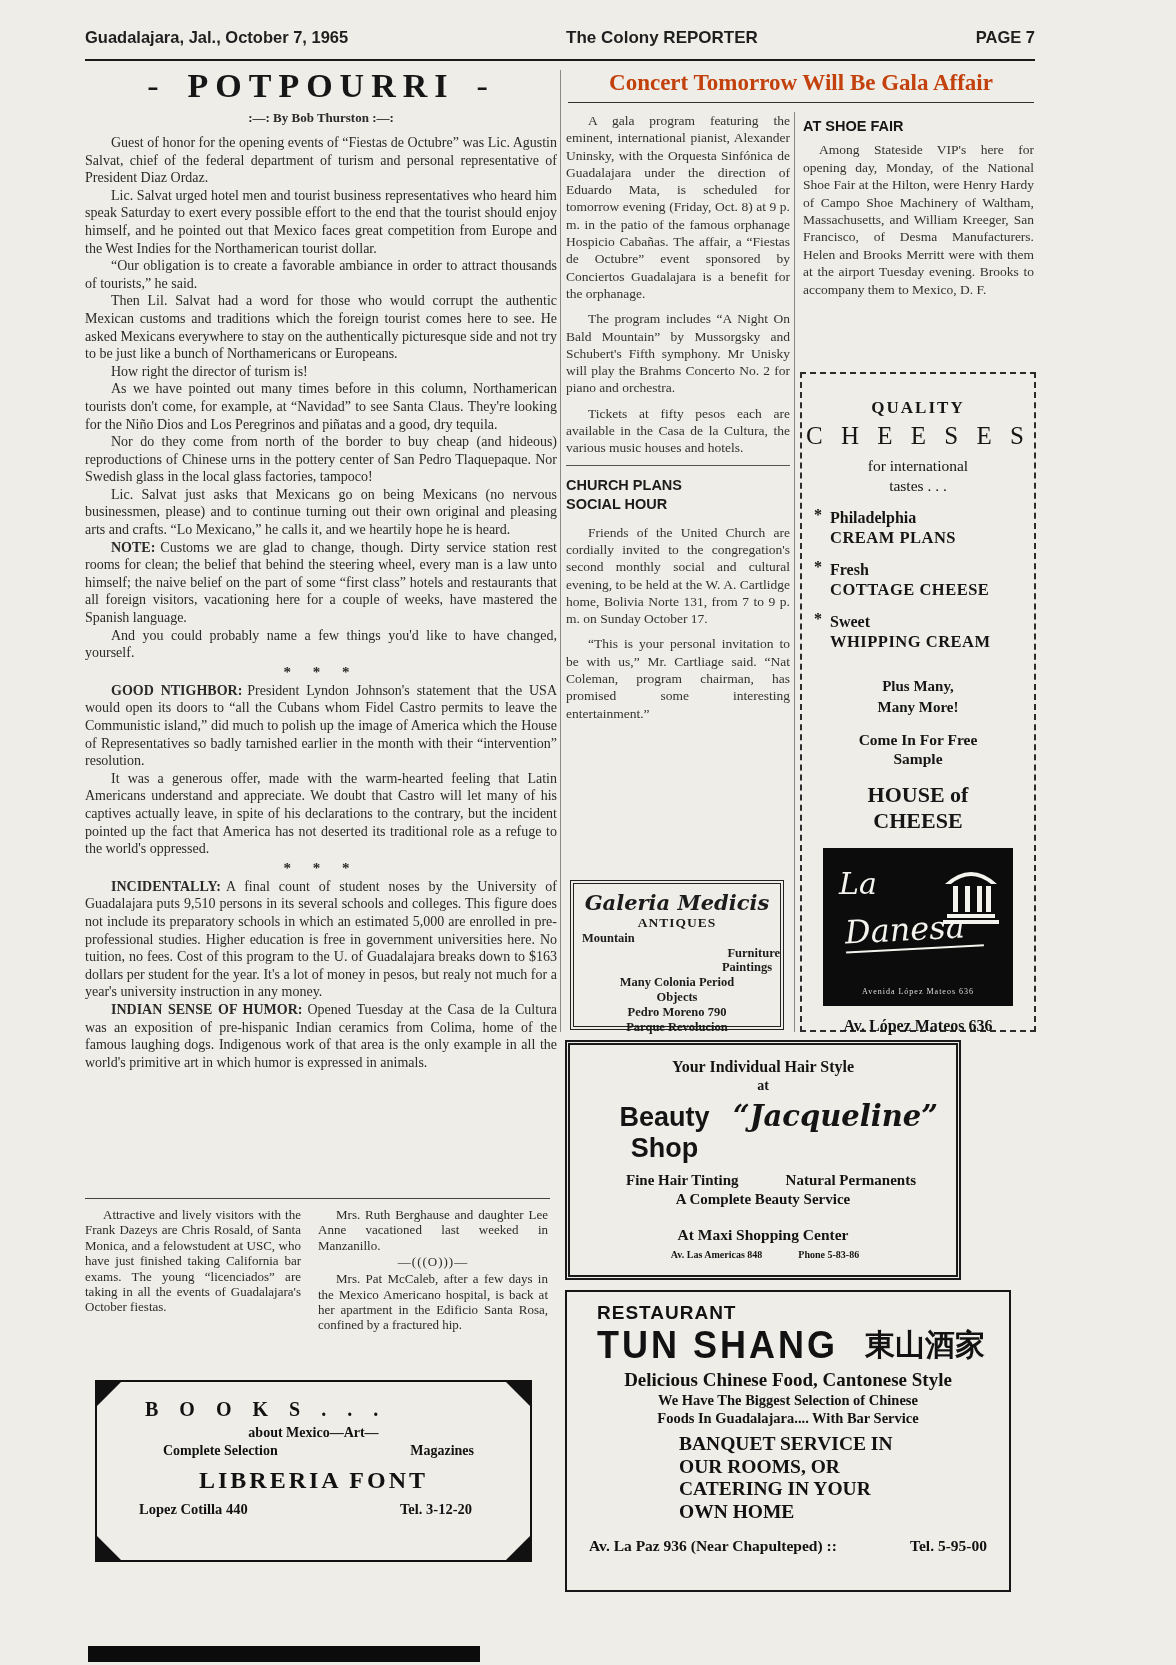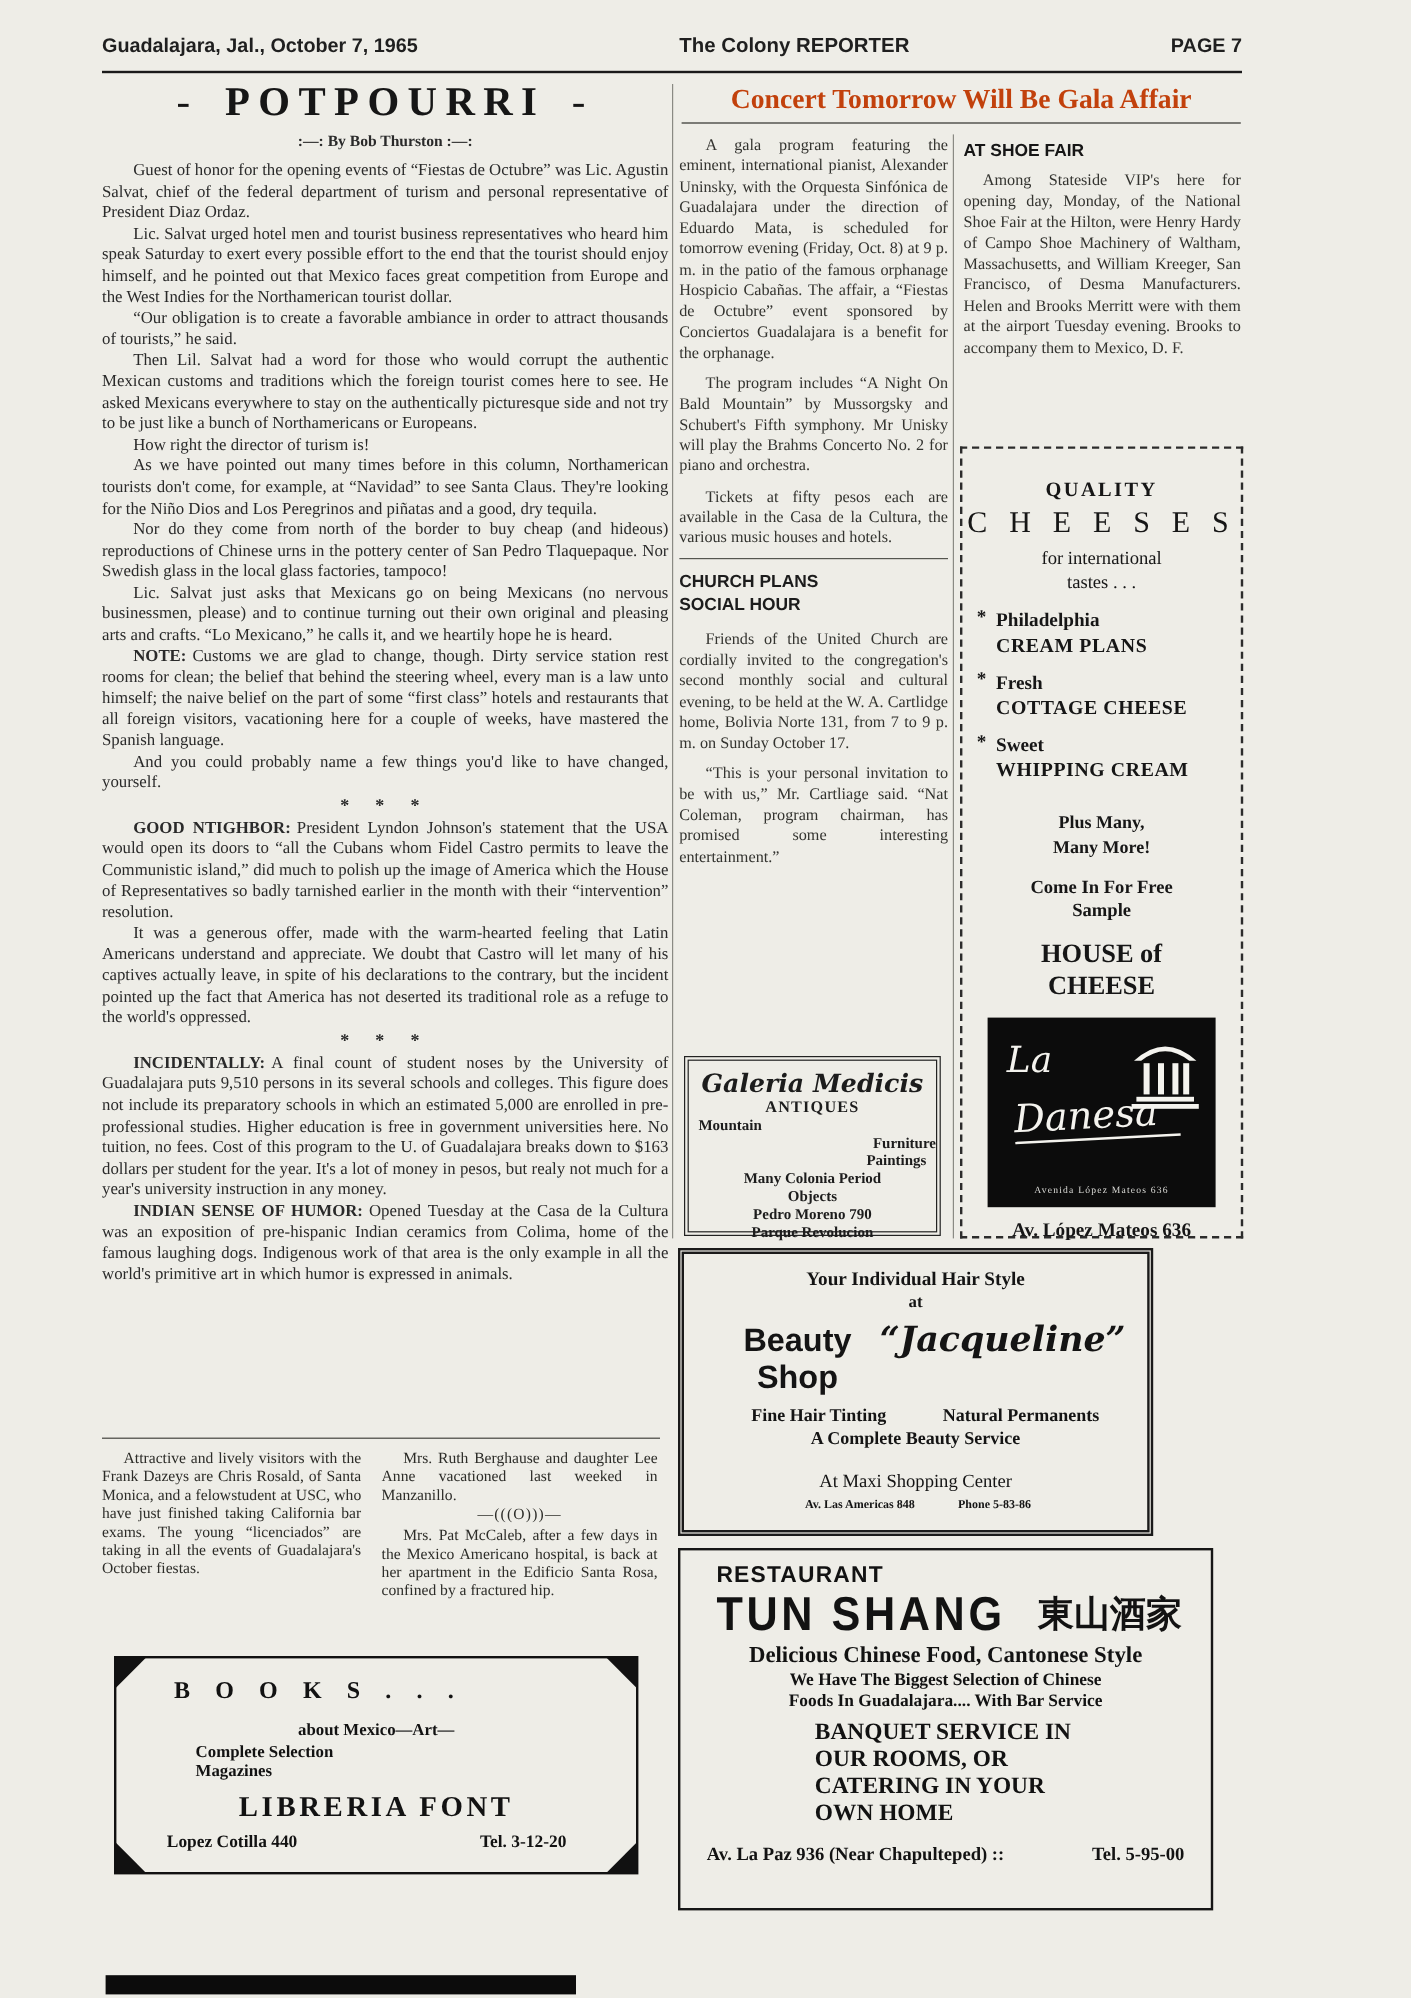--- a/index.html
+++ b/index.html
@@ -84,21 +84,21 @@
   
   .beauty{position:absolute;left:565px;top:1040px;width:396px;height:240px;border:5px double #1a1a1a;background:var(--paper);
     text-align:center;color:#141414;padding-top:12px;}
   .beauty .line1{font-weight:bold;font-size:16px;line-height:20px;}
   .beauty .line2{font-weight:bold;font-size:14px;line-height:18px;}
   .beauty-bigrow{display:flex;justify-content:space-between;align-items:baseline;padding:4px 18px 0 26px;}
   .beauty-shop{font-family:"Liberation Sans","DejaVu Sans",sans-serif;font-weight:bold;font-size:27px;}
   .beauty-name{font-weight:bold;font-style:italic;font-size:29px;font-family:"DejaVu Serif",serif;}
   .beauty-services{display:flex;justify-content:space-between;padding:8px 40px 0 56px;font-weight:bold;font-size:15px;}
   .beauty .complete{font-weight:bold;font-size:15px;line-height:20px;}
-  .beauty .maxi{font-weight:normal;font-size:15.5px;line-height:20px;margin-top:16px;}
+  .beauty .maxi{font-weight:bold;font-size:15.5px;line-height:20px;margin-top:16px;}
   .beauty-bottom{display:flex;justify-content:center;padding:4px 24px 0 28px;font-weight:bold;font-size:10px;gap:36px;}
 
   
   .restaurant{position:absolute;left:565px;top:1290px;width:446px;height:302px;border:2px solid #161616;background:var(--paper);
     color:#121212;padding:10px 16px 0 16px;}
   .restaurant .label{font-family:"Liberation Sans","DejaVu Sans",sans-serif;font-weight:bold;font-size:19px;letter-spacing:1px;padding-left:14px;}
   .rest-bigrow{display:flex;justify-content:space-between;align-items:center;padding:0 8px 0 14px;}
   .tun{font-family:"Liberation Sans","DejaVu Sans",sans-serif;font-weight:900;font-size:36px;letter-spacing:3px;transform:scaleY(1.1);}
   .cjk{font-size:30px;font-weight:bold;}
   .rest-delicious{text-align:center;font-weight:bold;font-size:19px;line-height:23px;margin-top:2px;}
@@ -115,22 +115,22 @@
   .social .divider{text-align:center;line-height:18px;letter-spacing:1px;}
 
   
   .books{position:absolute;left:95px;top:1380px;width:437px;height:182px;border:2px solid #111;background:var(--paper);color:#121212;}
   .books .corner{position:absolute;width:0;height:0;}
   .books .tl{top:-1px;left:-1px;border-top:26px solid #111;border-right:26px solid transparent;}
   .books .tr{top:-1px;right:-1px;border-top:26px solid #111;border-left:26px solid transparent;}
   .books .bl{bottom:-1px;left:-1px;border-bottom:26px solid #111;border-right:26px solid transparent;}
   .books .br{bottom:-1px;right:-1px;border-bottom:26px solid #111;border-left:26px solid transparent;}
   .books .title{font-weight:bold;font-size:20px;letter-spacing:8px;margin:16px 0 0 48px;}
-  .books .about{text-align:center;font-weight:bold;font-size:14px;line-height:20px;margin-top:12px;}
-  .books-row{display:flex;justify-content:space-between;font-weight:bold;font-size:14px;padding:0 56px 0 66px;flex-direction:column;}
+  .books .about{text-align:center;font-weight:bold;font-size:14px;line-height:20px;margin-top:2px;}
+  .books-row{display:flex;justify-content:space-between;font-weight:bold;font-size:14px;padding:0 56px 0 66px;}
   .books .libreria{text-align:center;font-weight:bold;font-size:24px;letter-spacing:3px;line-height:30px;margin-top:6px;}
   .books-bottom{display:flex;justify-content:space-between;font-weight:bold;font-size:14.5px;padding:6px 58px 0 42px;}
 
   .bottom-bar{position:absolute;left:88px;top:1646px;width:392px;height:16px;background:#0c0c0c;}
 </style>
 </head>
 <body>
 
 <div class="page">
 

